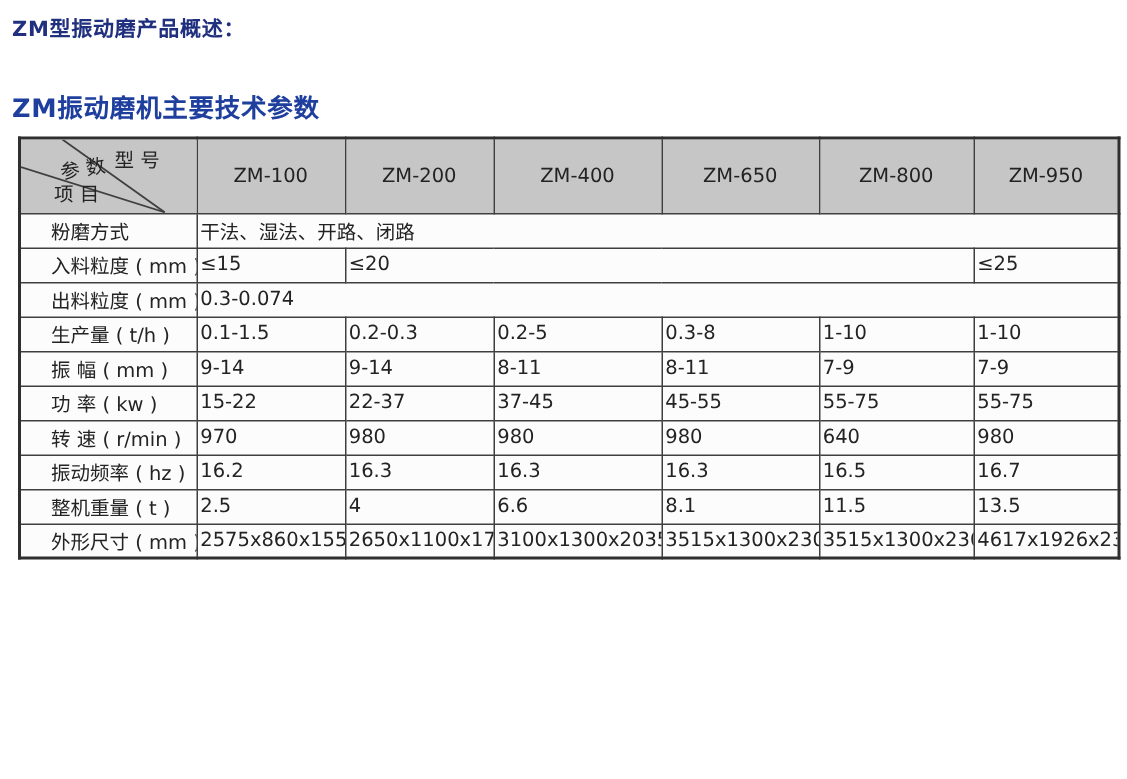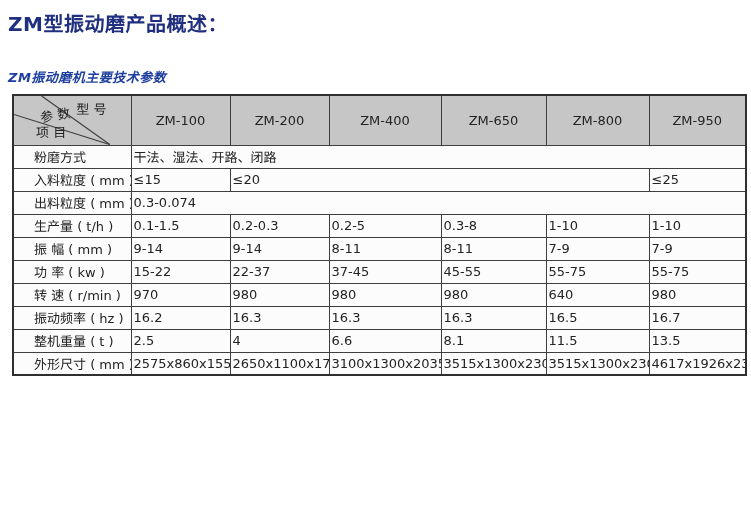--- a/index.html
+++ b/index.html
@@ -13,33 +13,32 @@
   *{box-sizing:border-box;}
   html,body{margin:0;padding:0;}
   body{
     width:751px;height:519px;overflow:hidden;background:#ffffff;
     font-family:"DejaVu Sans","Liberation Sans",sans-serif;
   }
   .page{padding:6px 6px 0 8px;}
 
   .overview-heading{
     margin:2px 0 6px 0;
-    font-size:20px;font-weight:bold;color:var(--h1-color);
+    font-size:14px;font-weight:bold;color:var(--h1-color);
     letter-spacing:0.5px;
   }
   .overview-paragraph{
     margin:0;width:739px;
     font-size:16px;line-height:27px;color:var(--body-text);
     text-indent:2em;text-align:justify;
   }
   .specs-heading{
     margin:30px 0 8px 0;
-    font-size:13px;font-weight:bold;color:var(--h2-color);
+    font-size:17px;font-weight:bold;color:var(--h2-color);
     letter-spacing:0.5px;
-    font-style:italic;
   }
 
   table.specs-table{
     border-collapse:collapse;table-layout:fixed;
     width:733px;margin-left:4px;
     border:2px solid #2f2f2f;
   }
   .specs-table th,.specs-table td{
     border:1px solid var(--tbl-border);
     font-weight:normal;

